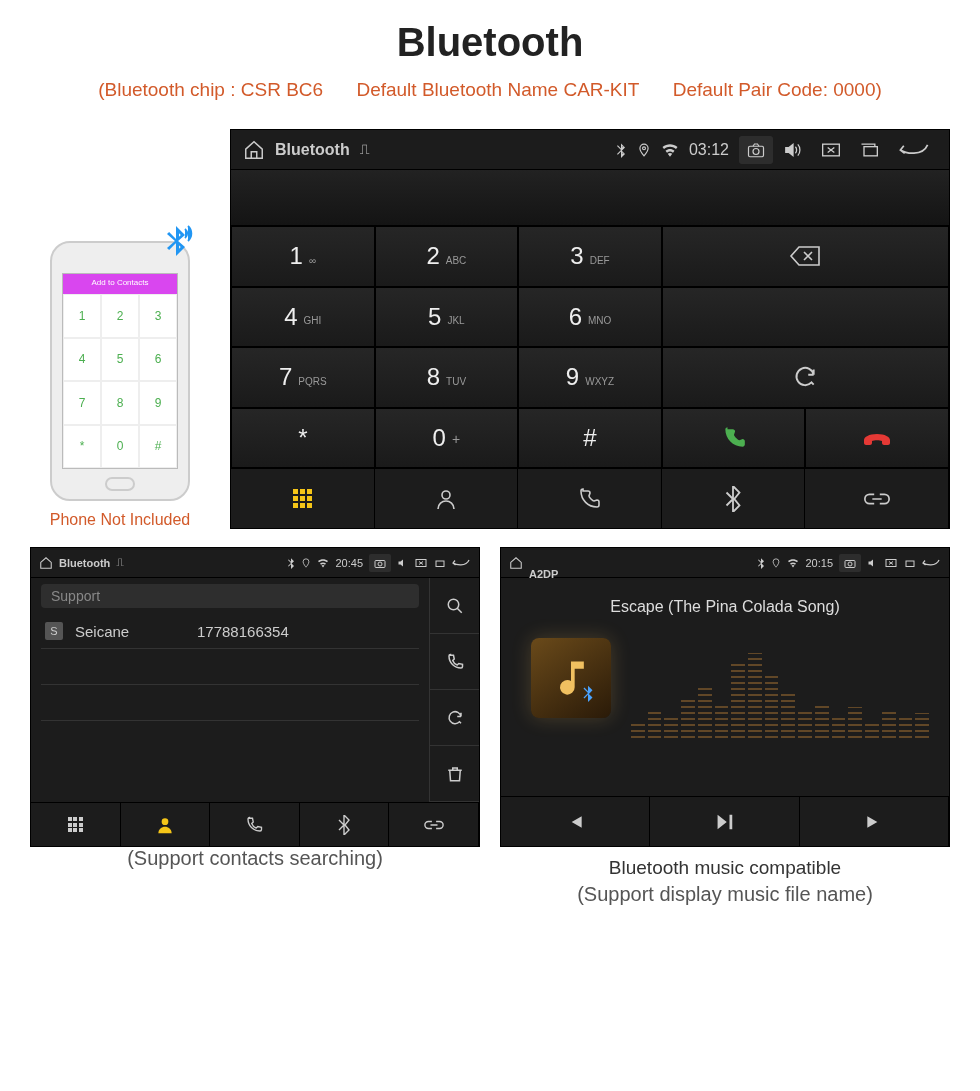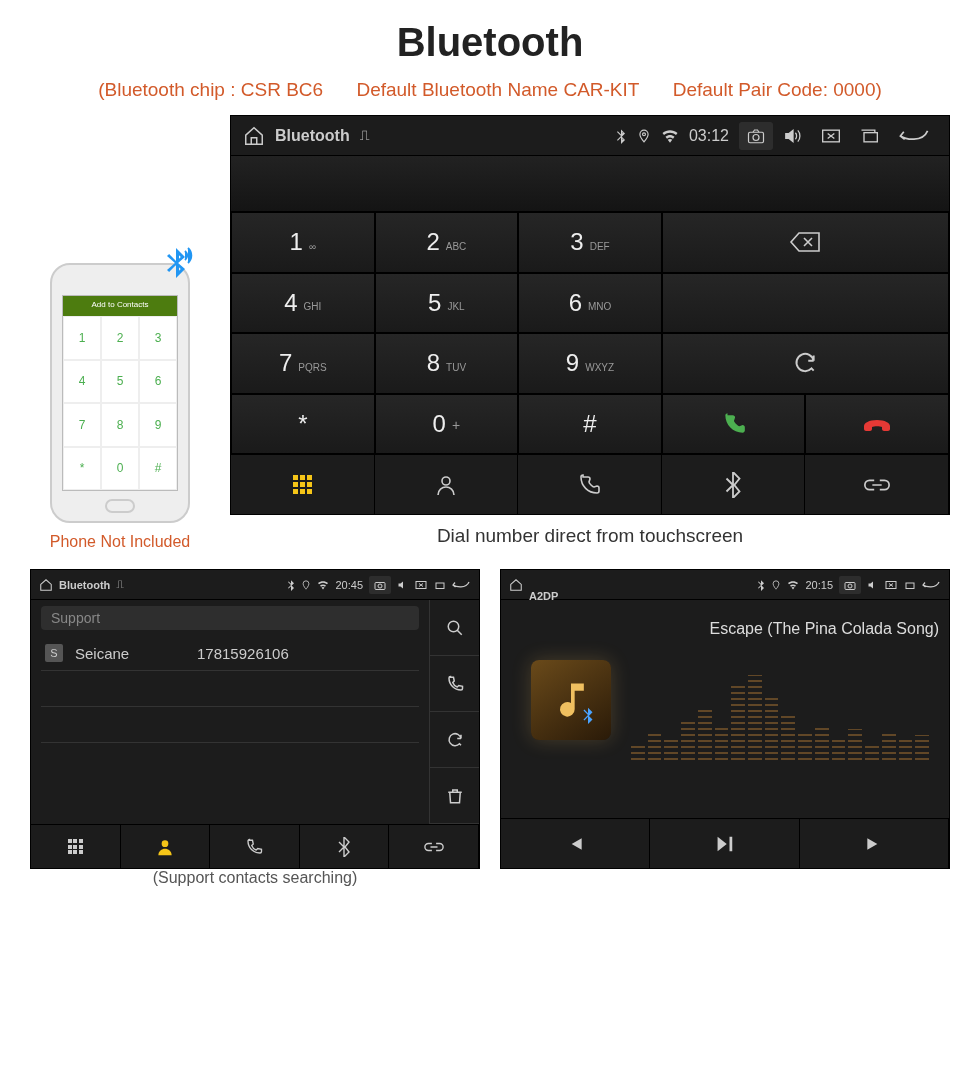--- a/index.html
+++ b/index.html
@@ -23,36 +23,36 @@
   text-align: center;
   font-size: 20px;
   color: #555;
   line-height: 1.5;
   margin-bottom: 6px;
 }
 .desc-red {
   text-align: center;
   font-size: 19px;
   color: #d25a2a;
-  margin-bottom: 14px;
+  margin-bottom: 28px;
 }
 .desc-red span { margin: 0 14px; }
 
 .row1 { display: flex; gap: 20px; align-items: flex-end; }
 .phone-col { width: 180px; text-align: center; }
 .phone-body {
   width: 140px; height: 260px; margin: 0 auto 6px;
   background: #eee; border-radius: 20px; border: 2px solid #ccc;
   position: relative; padding: 30px 10px 30px;
 }
 .phone-screen {
   background: #fff; width: 100%; height: 100%; border: 1px solid #bbb;
   display: flex; flex-direction: column;
 }
-.phone-header { background: #4d7c0f; height: 20px; color:#fff; font-size:8px; padding:4px 6px;}
+.phone-header { background: #d946ef; height: 20px; color:#fff; font-size:8px; padding:4px 6px;}
 .phone-keys { flex:1; display:grid; grid-template-columns:repeat(3,1fr); }
 .phone-keys div { border: 0.5px solid #eee; display:flex; align-items:center; justify-content:center; font-size:12px; color:#4caf50;}
 .phone-home { position:absolute; bottom:8px; left:50%; transform:translateX(-50%); width:30px; height:14px; border:2px solid #ccc; border-radius:8px;}
 .phone-bt-icon { position:absolute; top:-20px; right:-6px; color:#2196f3; font-size:30px;}
 .phone-caption { color: #d25a2a; font-size: 16px; margin-top: 10px; }
 
 .screen-main {
   flex: 1;
   background: #1c1c1c;
   border: 1px solid #000;
@@ -87,21 +87,21 @@
 .bottom-nav .nav-item {
   flex:1; display:flex; align-items:center; justify-content:center;
   font-size:22px; color:#ccc; border-right:1px solid #000; cursor:pointer;
 }
 .nav-item.active { color:#f5c518; }
 .grid-icon { display:grid; grid-template-columns:repeat(3,5px); grid-template-rows:repeat(3,5px); gap:2px;}
 .grid-icon span { background:#f5c518; }
 .grid-icon.gray span { background:#ccc; }
 
 .caption { text-align:center; font-size:19px; color:#333; margin:10px 0 4px; }
-.caption-sub { text-align:center; font-size:16px; color:#555; }
+.caption-sub { text-align:center; font-size:20px; color:#555; }
 
 .row2 { display:flex; gap:20px; margin-top:18px; }
 .panel {
   flex:1; background:#1c1c1c; border:1px solid #000; color:#ccc;
   display:flex; flex-direction:column; height:300px;
 }
 .panel .statusbar-sm {
   display:flex; align-items:center; height:30px; padding:0 8px; gap:6px;
   font-size:11px; border-bottom:1px solid #000;
 }
@@ -119,21 +119,21 @@
 }
 .contact-row .badge{background:#555;width:18px;height:18px;display:flex;align-items:center;justify-content:center;font-size:11px;border-radius:2px;}
 .contacts-body { display:flex; flex:1; }
 .contacts-left { flex:1; }
 .contacts-right { width:50px; display:flex; flex-direction:column; }
 .contacts-right div{flex:1;display:flex;align-items:center;justify-content:center;border-bottom:1px solid #333;border-left:1px solid #333;font-size:18px;}
 
 .panel .bottom-nav-sm { display:flex; height:44px; border-top:1px solid #000;}
 .panel .bottom-nav-sm .nav-item{flex:1;display:flex;align-items:center;justify-content:center;font-size:18px;border-right:1px solid #000;}
 
-.music-body { flex:1; display:flex; flex-direction:column; align-items:flex-end; padding:20px 10px 0; position:relative;}
+.music-body { flex:1; display:flex; flex-direction:column; align-items:center; padding:20px 10px 0; position:relative;}
 .song-title { font-size:16px; color:#ddd; margin-bottom:20px;}
 .album-art {
   width:80px;height:80px; background:linear-gradient(145deg,#6a4a1a,#2a1a08);
   border-radius:8px; display:flex; align-items:center; justify-content:center;
   position:absolute; left:30px; top:60px; box-shadow: 0 0 20px rgba(255,200,100,.2);
 }
 .album-art .note { font-size:40px; color:#f0c060; position:relative;}
 .visualizer {
   position:absolute; left:130px; right:20px; top:70px; height:90px;
   display:flex; align-items:flex-end; gap:3px; opacity:.4;
@@ -352,21 +352,20 @@
                 <path d="M6 0v20l5-5-4-5 4-5-5-5zM6 10L1 5m5 5l-5 5"></path>
               </svg>
           </div>
           <div class="nav-item">
             <svg width="28" height="20" viewBox="0 0 30 20" fill="none" stroke="#ccc" stroke-width="1.8">
                 <path d="M12 5H7a5 5 0 000 10h5M18 5h5a5 5 0 010 10h-5M10 10h10"></path>
               </svg>
           </div>
         </div>
       </div>
-      <div class="caption">Dial number direct from touchscreen</div>
     </div>
   </div>
 
   <div class="row2">
     <div style="flex:1;">
       <div class="panel">
         <div class="statusbar-sm">
           <span>
               <svg width="14" height="14" viewBox="0 0 24 24" fill="none" stroke="#ccc" stroke-width="1.8">
                 <path d="M3 11l9-8 9 8v10H3z"></path>
@@ -419,21 +418,21 @@
               </svg>
             </span>
         </div>
         <div class="contacts-body">
           <div class="contacts-left">
             <div class="search-bar">Support</div>
             <div class="contact-list">
               <div class="contact-row">
                 <span class="badge">S</span>
                 <span style="width:110px;">Seicane</span>
-                <span>17815926106</span>
+                <span>17788166354</span>
               </div>
               <div class="contact-row" style="height:36px;"></div>
               <div class="contact-row" style="height:36px;"></div>
               <div class="contact-row" style="height:36px;border:none;"></div>
             </div>
           </div>
           <div class="contacts-right">
             <div>
                 <svg width="18" height="18" viewBox="0 0 24 24" fill="none" stroke="#ccc" stroke-width="2">
                   <circle cx="10" cy="10" r="7"></circle>
@@ -595,15 +594,17 @@
                 <path d="M5 4l10 8-10 8zM18 4h3v16h-3z"></path>
               </svg>
             </div>
           <div class="mc">
               <svg width="20" height="20" viewBox="0 0 24 24" fill="#ccc">
                 <path d="M18 5v14M4 5l12 7-12 7z"></path>
               </svg>
             </div>
         </div>
       </div>
+      <div class="caption">Bluetooth music compatible</div>
+      <div class="caption-sub">(Support display music file name)</div>
     </div>
   </div>
 </div>
 
 </body></html>

